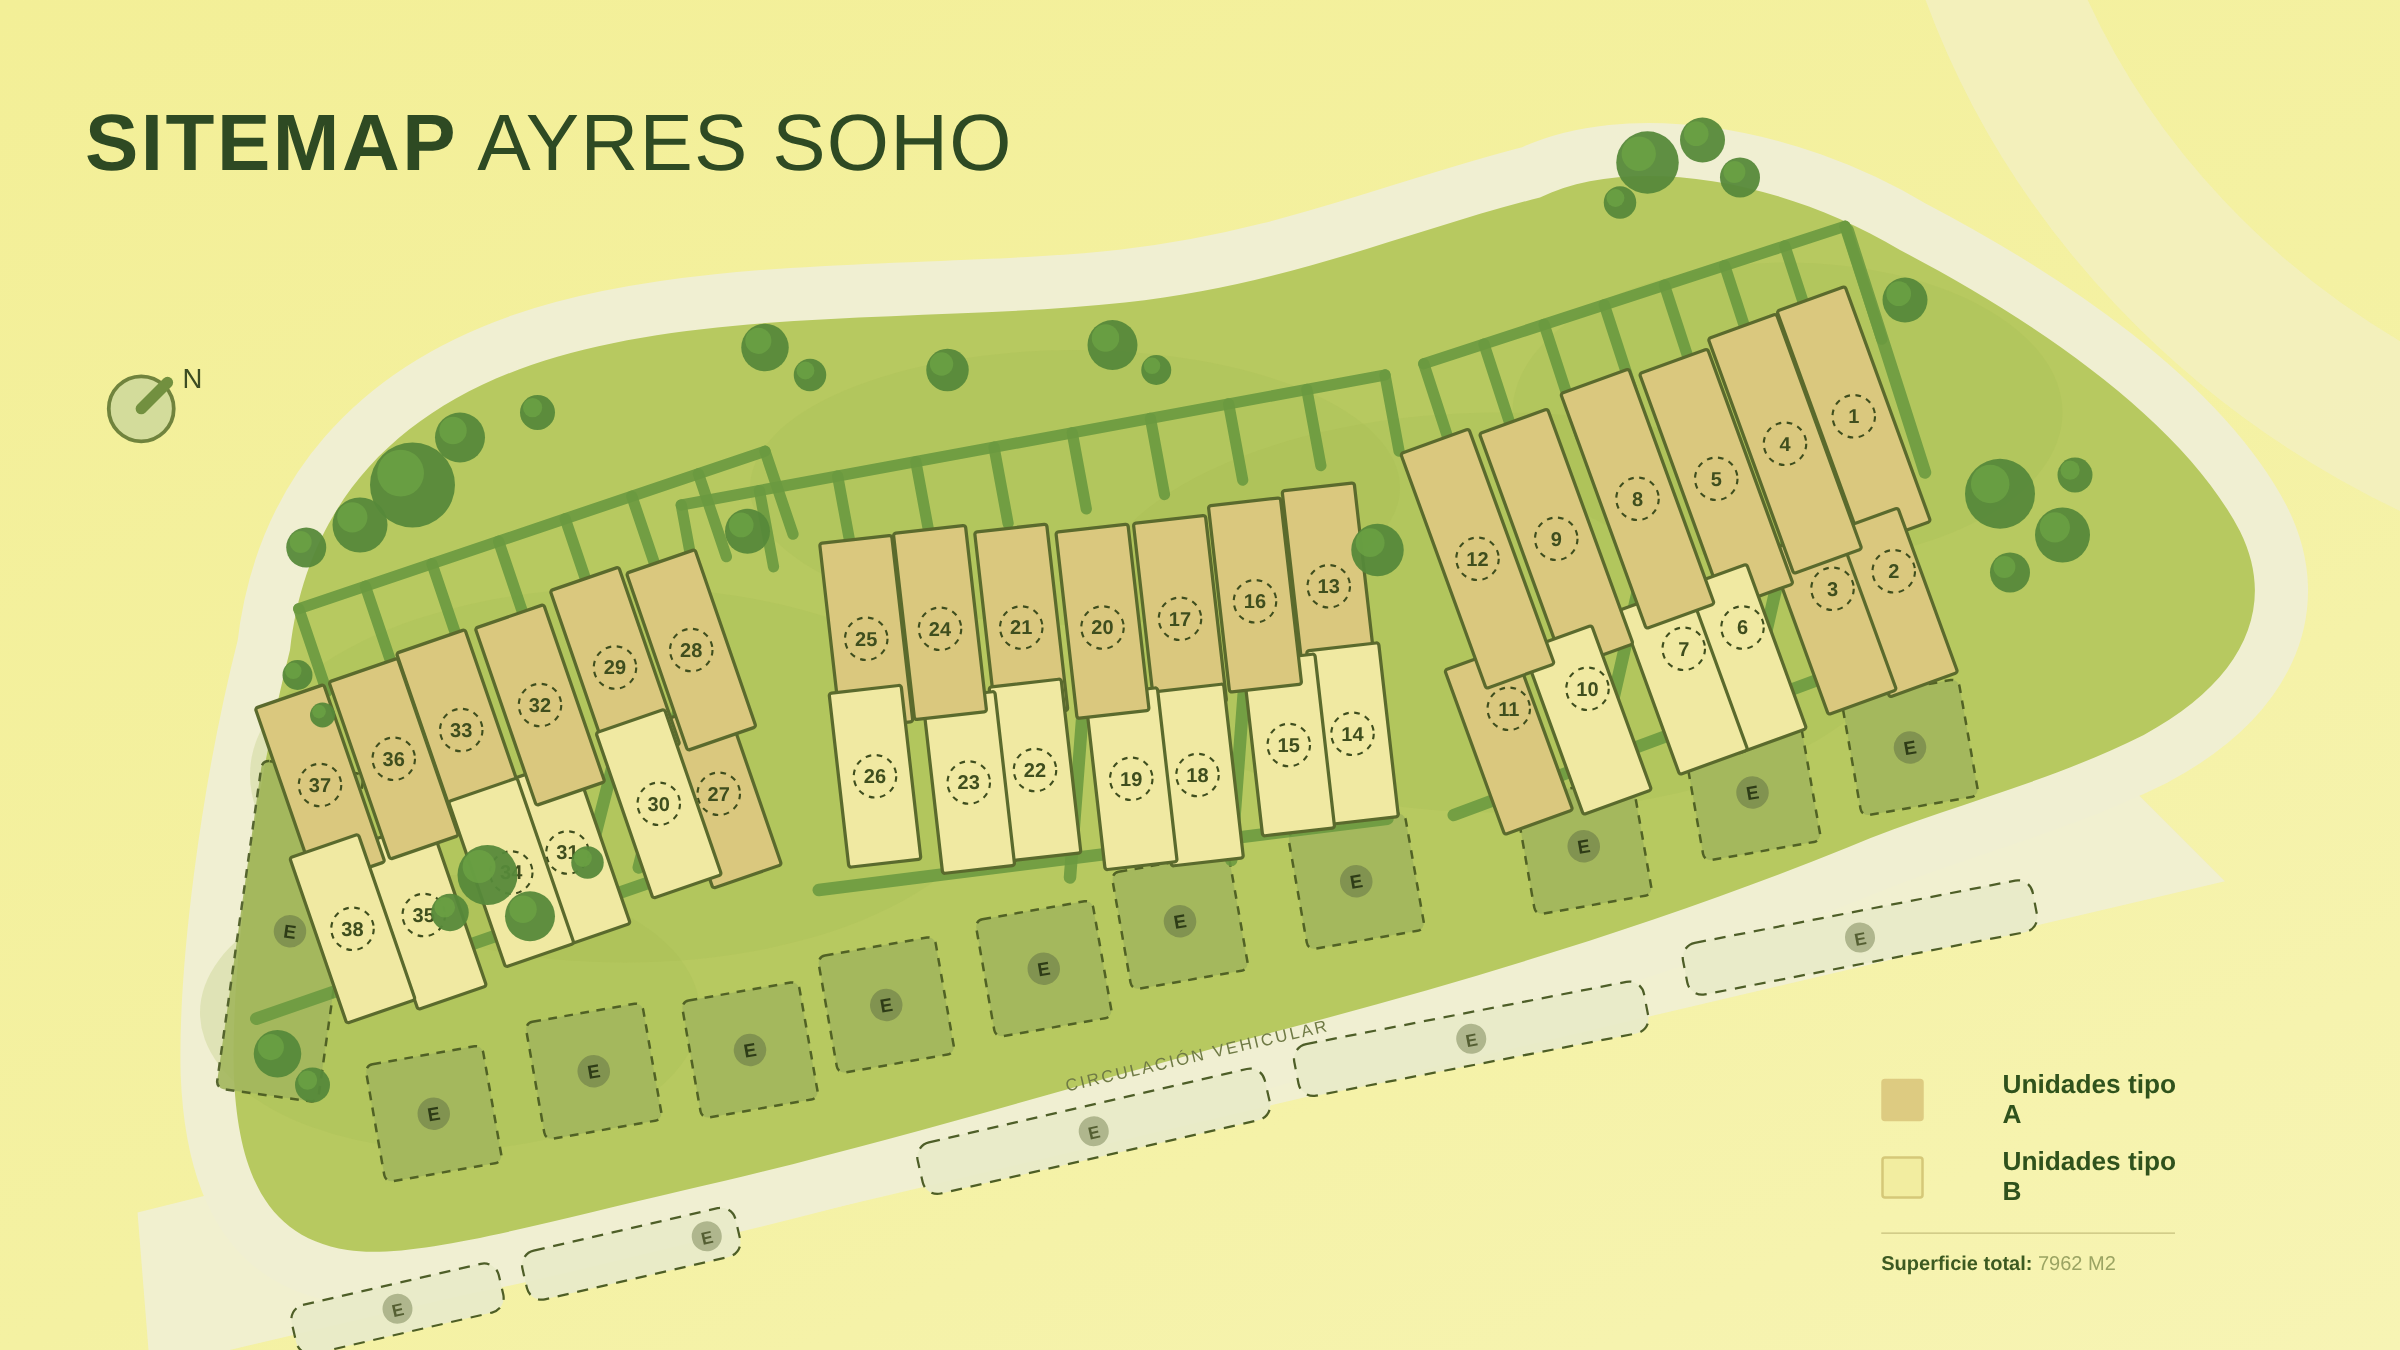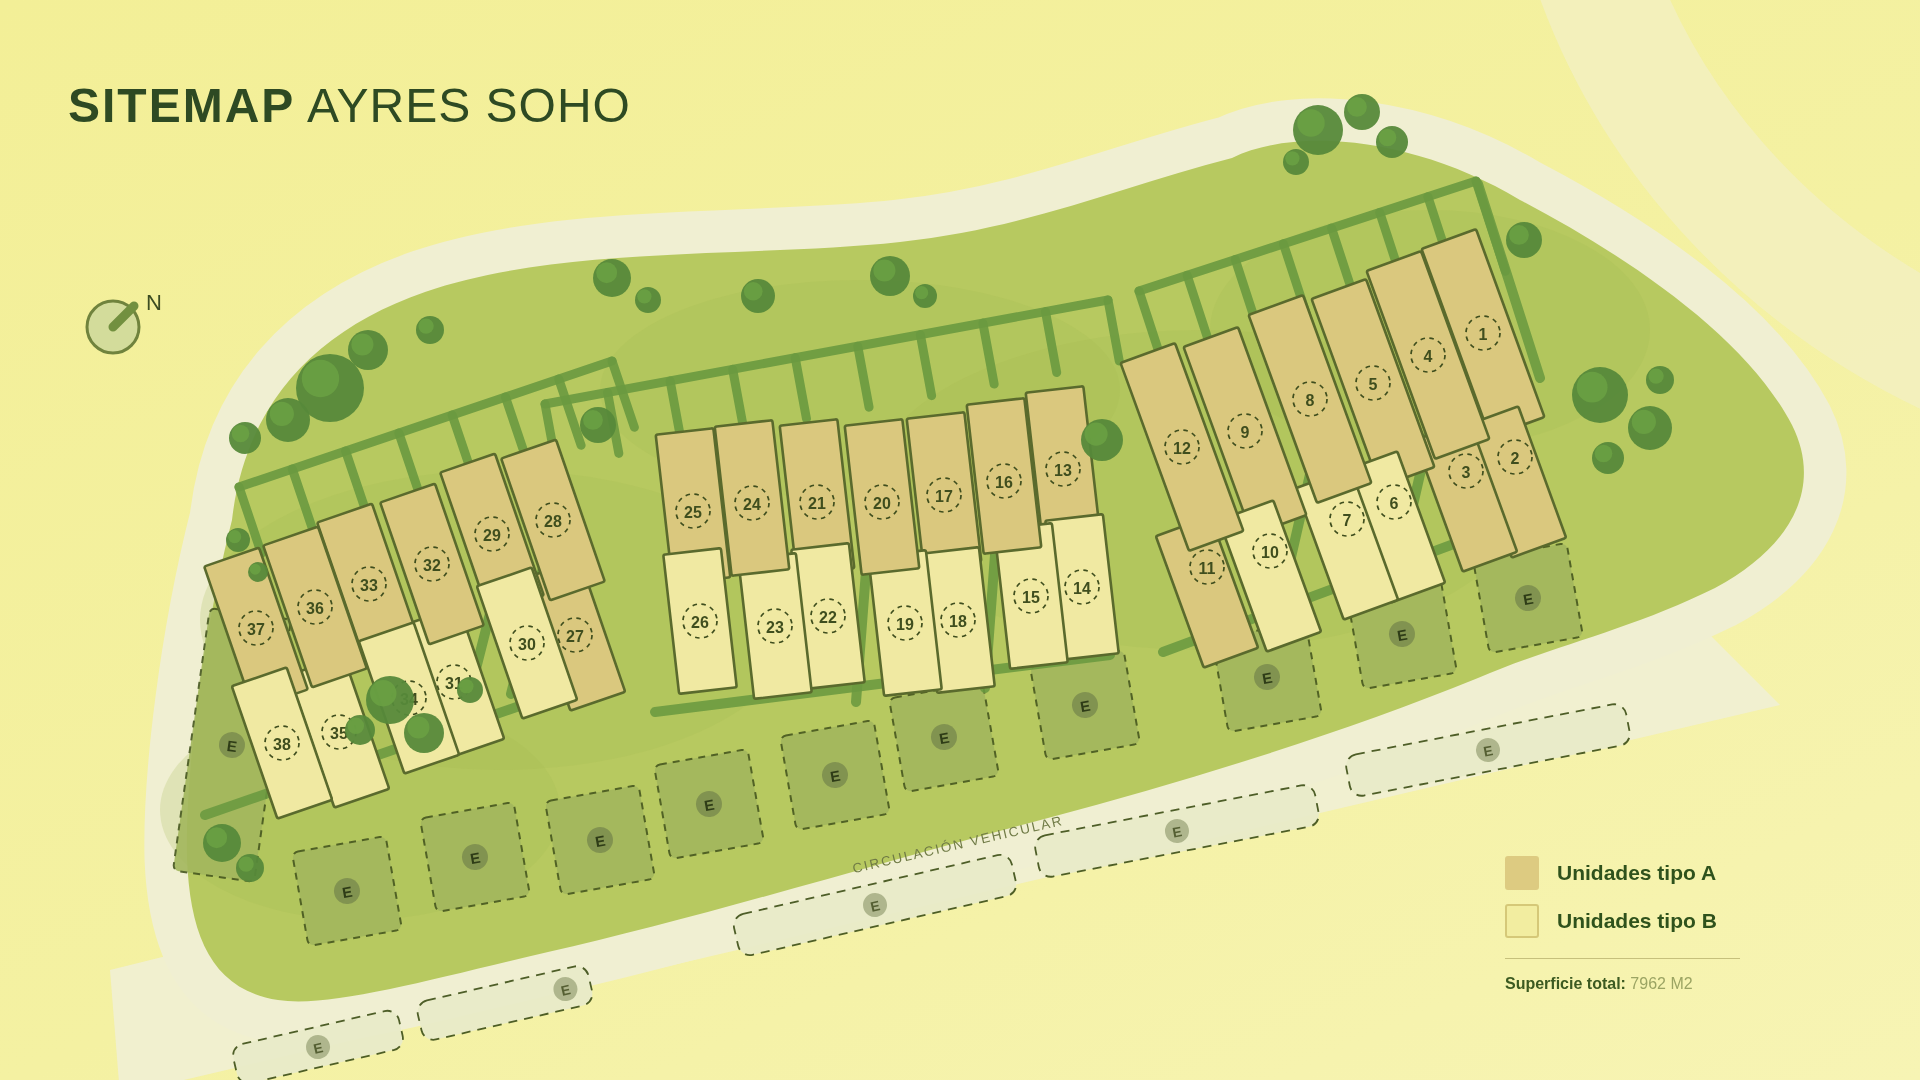--- a/index.html
+++ b/index.html
@@ -1,27 +1,27 @@
 <!DOCTYPE html>
 <html><head>
 <meta charset="utf-8">
 <style>
   html,body{margin:0;padding:0;}
   body{font-family:"Liberation Sans", sans-serif;}
   #stage{position:relative;width:1920px;height:1080px;overflow:hidden;
          background:linear-gradient(155deg,#f3ef97 0%,#f4f1a2 55%,#f7f4b4 100%);}
   #sitemap-svg{position:absolute;left:0;top:0;width:1920px;height:1080px;}
-  .title{position:absolute;left:68px;top:82px;font-size:48px;line-height:1;
+  .title{position:absolute;left:68px;top:82px;font-size:64px;line-height:1;
          color:#2e4a23;letter-spacing:1px;white-space:nowrap;}
   .title .bold{font-weight:bold;letter-spacing:2px;}
   .title .light{font-weight:normal;}
   .legend{position:absolute;left:1505px;top:856px;width:240px;}
   .legend-row{display:flex;align-items:center;margin-bottom:14px;}
   .swatch{width:30px;height:30px;border-radius:3px;margin-right:18px;flex:0 0 auto;}
-  .legend-label{font-size:21px;color:#2f521c;font-weight:bold;}
+  .legend-label{font-size:21px;color:#2f521c;font-weight:bold;margin-left:45px;}
   .legend-divider{border-top:1px solid #c6c07c;margin:20px 0 16px 0;width:235px;}
   .legend-total{font-size:16px;white-space:nowrap;}
   .legend-total .tlabel{font-weight:bold;color:#3c5a21;}
   .legend-total .tvalue{color:#9ba463;font-weight:normal;}
   svg text{font-family:"Liberation Sans", sans-serif;}
 </style>
 </head>
 <body>
 
 <div id="stage">

